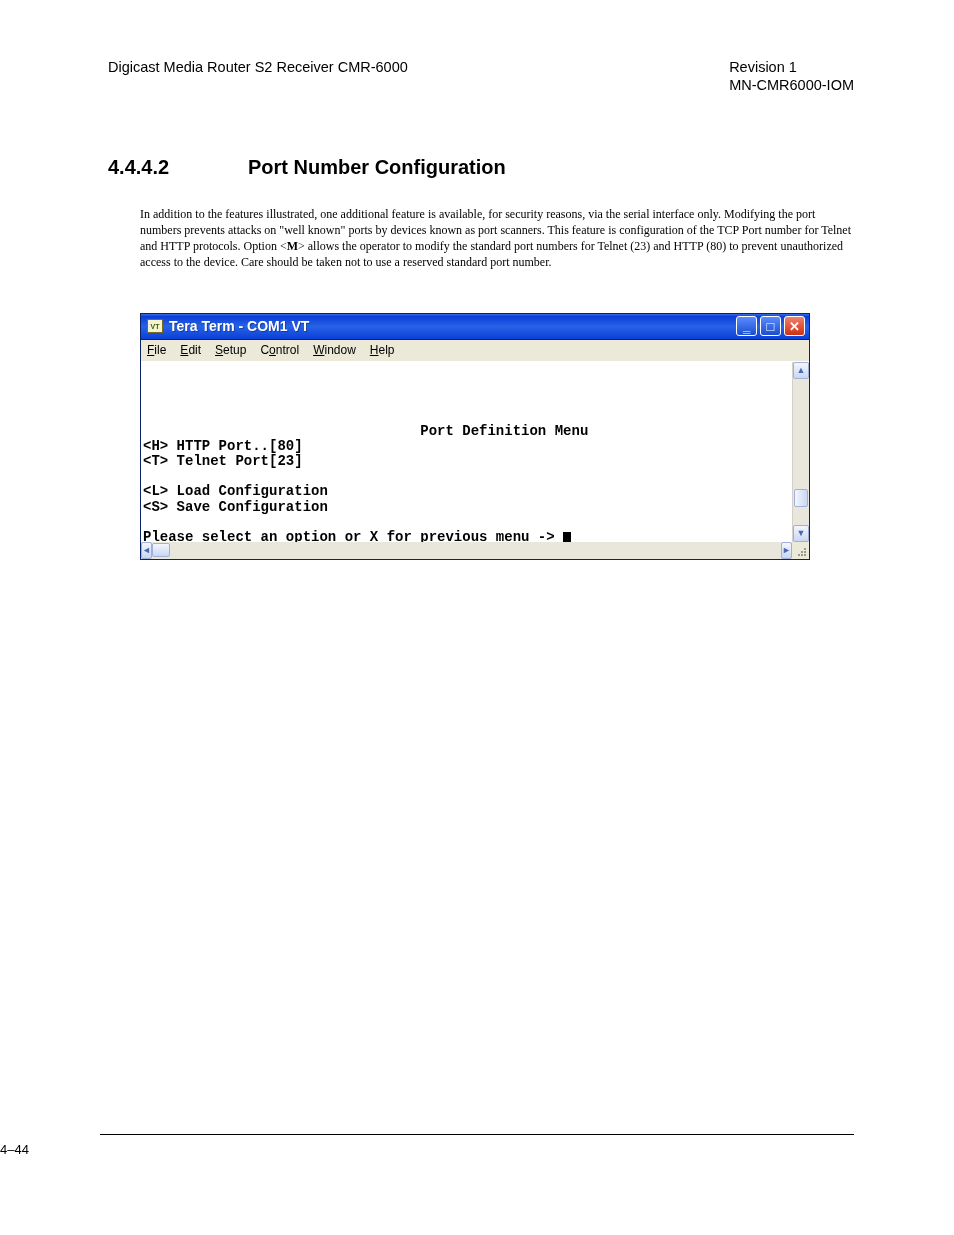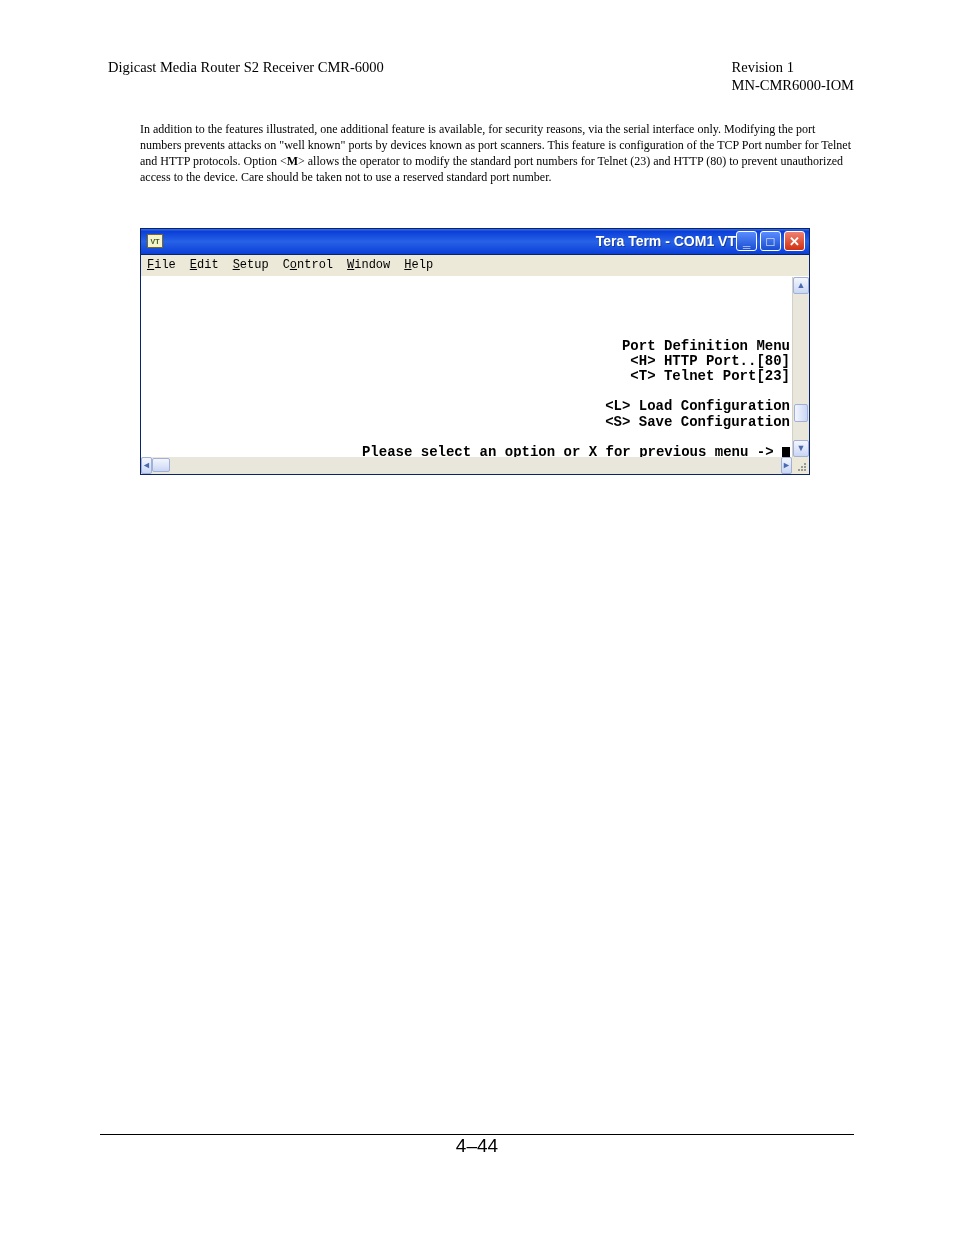--- a/index.html
+++ b/index.html
@@ -12,21 +12,21 @@
     position: relative;
   }
   .page {
     padding: 58px 100px 0 108px;
   }
   .header-row {
     display: flex;
     justify-content: space-between;
     font-size: 14.5px;
     line-height: 1.25;
-    font-family: Liberation Serif, serif;
+    font-family: Liberation Sans, sans-serif;
   }
   .section-heading {
     margin-top: 62px;
     font-family: Arial, Helvetica, sans-serif;
     font-weight: bold;
     font-size: 20px;
   }
   .section-number { display: inline-block; width: 140px; }
   .body-para {
     margin-top: 28px;
@@ -36,21 +36,20 @@
     text-align: left;
   }
   .opt-m { font-weight: bold; }
   .term-window {
     margin: 42px 0 0 32px;
     width: 670px;
     border: 1px solid #0a246a;
     background: #fdba74;
     font-family: Tahoma, Arial, sans-serif;
     font-size: 12px;
-    text-align: right;
   }
   .titlebar {
     height: 26px;
     background: linear-gradient(to bottom, #3a6ee0 0%, #0a3fd9 10%, #2862e6 50%, #0a3fd9 100%);
     display: flex;
     align-items: center;
     color: #fff;
     padding: 0 4px 0 6px;
     border-bottom: 1px solid #0a246a;
   }
@@ -82,21 +81,20 @@
   .btn-close { background: linear-gradient(to bottom,#f08070,#d03010); }
   .menubar {
     height: 22px;
     background: #ece9d8;
     display: flex; align-items: center;
     padding: 0 6px;
     gap: 14px;
     font-size: 12px;
     color: #000;
     border-bottom: 1px solid #fff;
-    font-family: Liberation Mono, monospace;
   }
   .menu-item { cursor: pointer; }
   .menu-item .ul { text-decoration: underline; }
   .term-body-wrap {
     display: flex;
     height: 180px;
   }
   .term-content {
     flex: 1;
     background: #fff;
@@ -181,39 +179,42 @@
   .footer-rule {
     position: absolute;
     left: 100px; right: 100px;
     bottom: 100px;
     border-top: 1px solid #000;
   }
   .footer-num {
     position: absolute;
     left: 0; right: 0;
     bottom: 78px;
-    text-align: center;
-    font-size: 19px;
+    text-align: left;
+    font-size: 13px;
     font-family: Arial, sans-serif;
   }
 </style>
 </head>
 <body>
 
 <div class="page">
   <div class="header-row">
     <div>
       <div>Digicast Media Router S2 Receiver CMR-6000</div>
     </div>
     <div style="text-align:left">
       <div>Revision 1</div>
       <div>MN-CMR6000-IOM</div>
     </div>
   </div>
 
+  <h2 class="section-heading">
+    <span class="section-number">4.4.4.2</span><span>Port Number Configuration</span>
+  </h2>
 
   <p class="body-para"><span>In addition to the features illustrated, one additional feature is available, for security reasons, via the serial interface only. Modifying the port numbers prevents attacks on "well known" ports by devices known as port scanners.  This feature is configuration of the TCP Port number for Telnet and HTTP protocols. Option &lt;</span><span class="opt-m">M</span><span>&gt; allows the operator to modify the standard port numbers for Telnet (23) and HTTP (80) to prevent unauthorized access to the device. Care should be taken not to use a reserved standard port number.</span></p>
 
   <div class="term-window">
     <div class="titlebar">
       <div class="app-icon">
           <span>VT</span>
         </div>
       <div class="titlebar-text">Tera Term - COM1 VT</div>
       <div class="win-btns">

